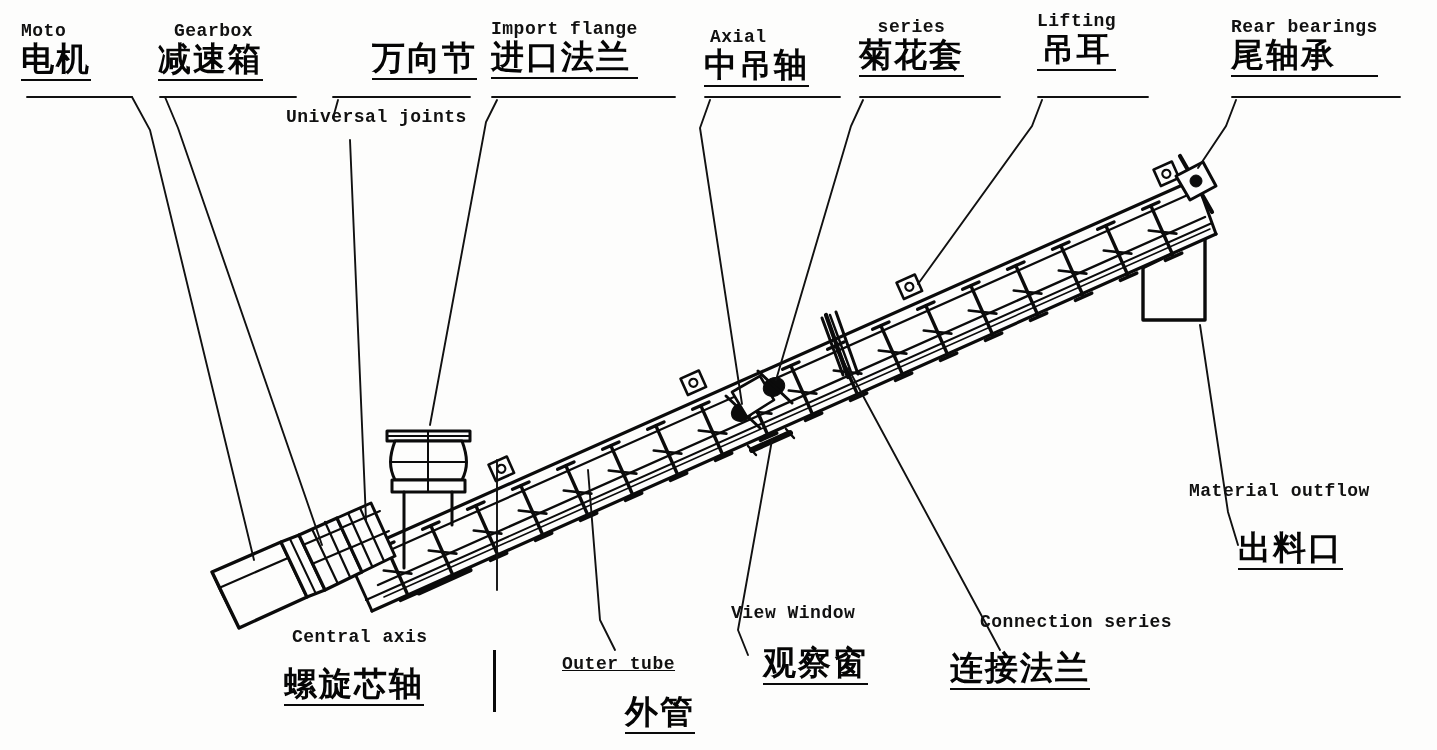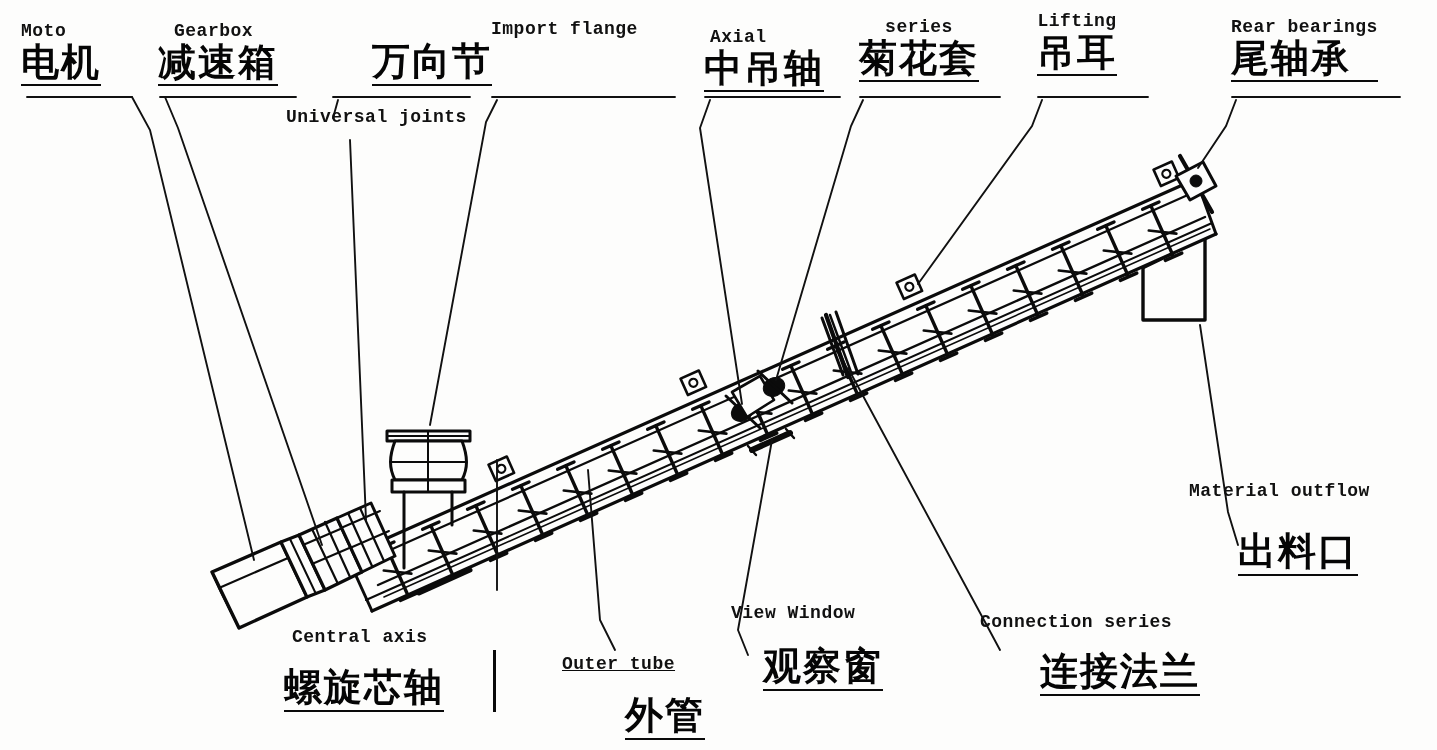--- a/index.html
+++ b/index.html
@@ -18,21 +18,21 @@
     font-family:"Liberation Mono", monospace;
     font-size:18px;
     font-weight:700;
     letter-spacing:.5px;
     line-height:1.05;
     color:#111;
     display:block;
   }
   .lbl .cn{
     font-family:"DejaVu Sans", sans-serif;
-    font-size:38px;
+    font-size:33px;
     font-weight:700;
     line-height:1.12;
     letter-spacing:2px;
     color:#050505;
     display:block;
   }
   .lbl.underline .cn{
     border-bottom:2.5px solid #0a0a0a;
     padding-bottom:1px;
   }
@@ -286,20 +286,21 @@
 
   <div class="lbl underline" style="left:346px;top:40px;margin-left:26px;">
     <span class="cn">万向节</span>
   </div>
   <div class="lbl" style="left:286px;top:108px;">
     <span class="en left">Universal joints</span>
   </div>
 
   <div class="lbl underline" style="left:491px;top:20px;">
     <span class="en left">Import flange</span>
+    <span class="cn">进口法兰</span>
   </div>
 
   <div class="lbl underline" style="left:704px;top:28px;">
     <span class="en left" style="padding-left:6px;">Axial</span>
     <span class="cn">中吊轴</span>
   </div>
 
   <div class="lbl underline" style="left:859px;top:18px;">
     <span class="en center">series</span>
     <span class="cn">菊花套</span>
@@ -340,17 +341,17 @@
   <div class="lbl" style="left:731px;top:604px;">
     <span class="en left">View Window</span>
   </div>
   <div class="lbl underline" style="left:763px;top:645px;">
     <span class="cn">观察窗</span>
   </div>
 
   <div class="lbl" style="left:980px;top:613px;">
     <span class="en left">Connection series</span>
   </div>
-  <div class="lbl underline" style="left:1040px;top:650px;">
+  <div class="lbl underline" style="left:950px;top:650px;">
     <span class="cn">连接法兰</span>
   </div>
 
 </div>
 
 </body></html>

